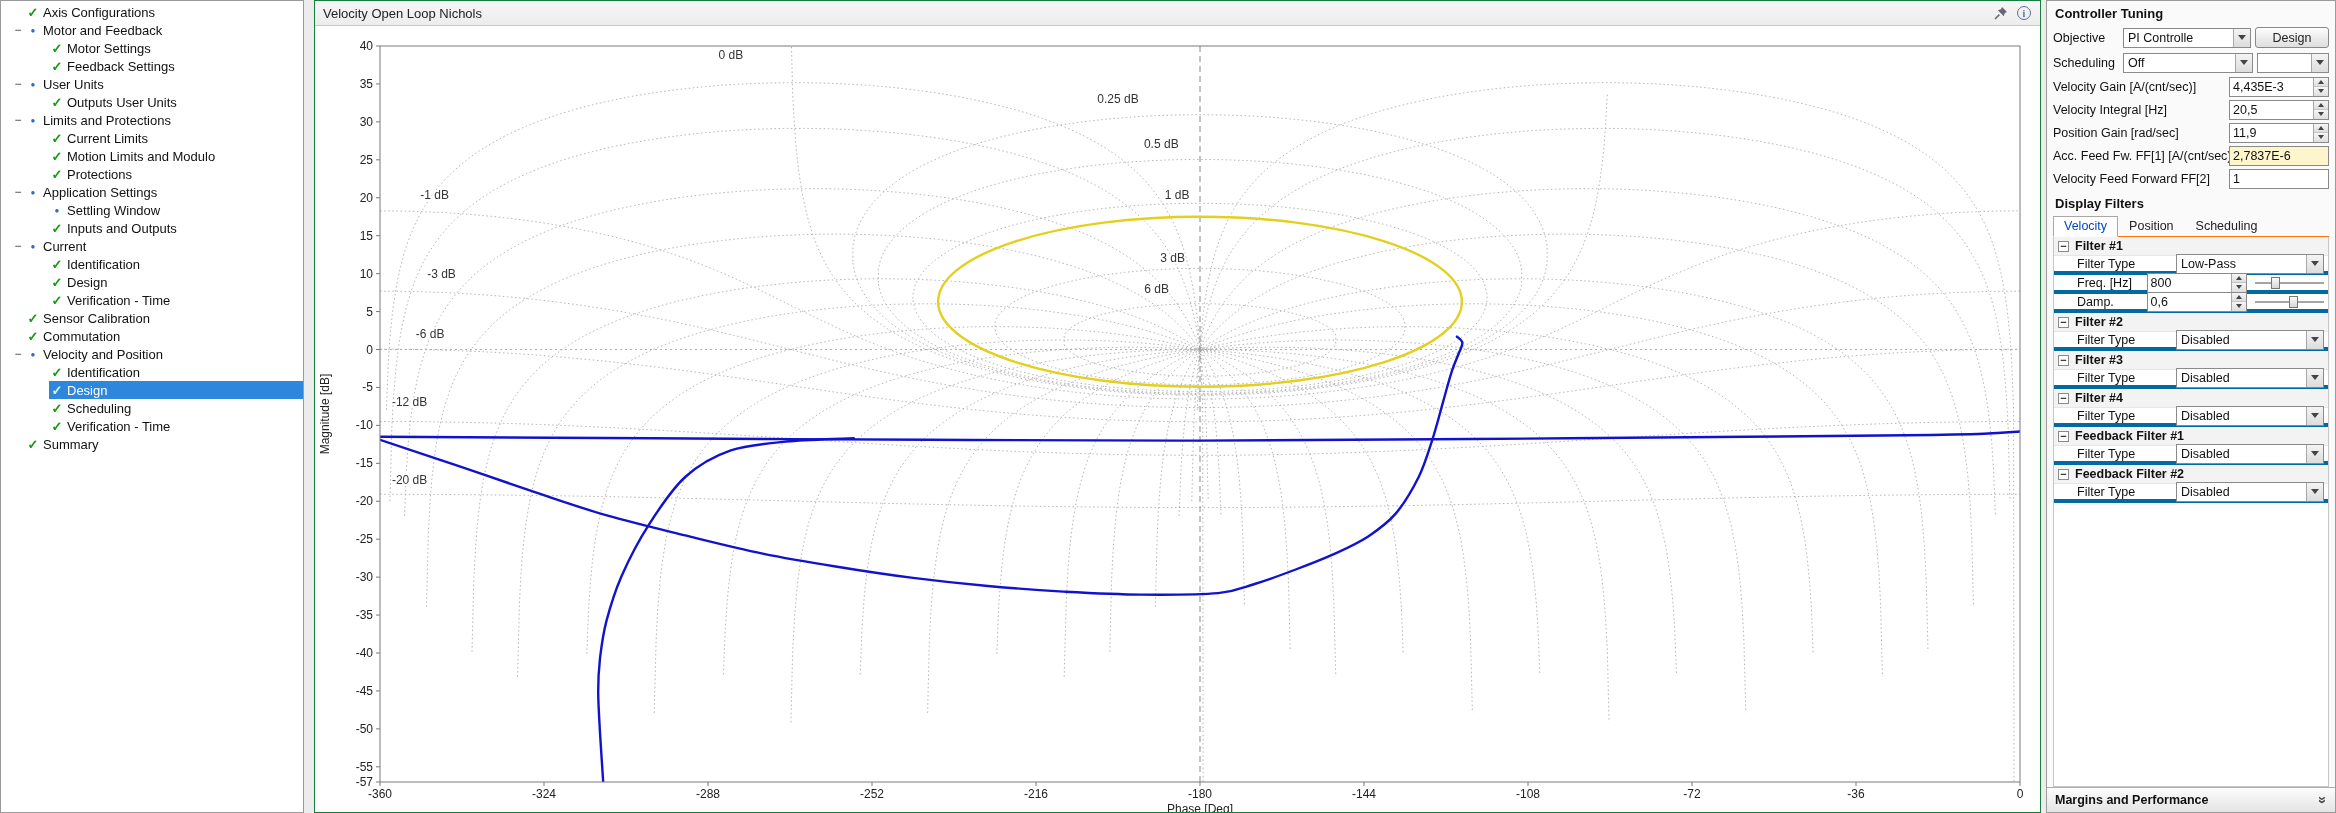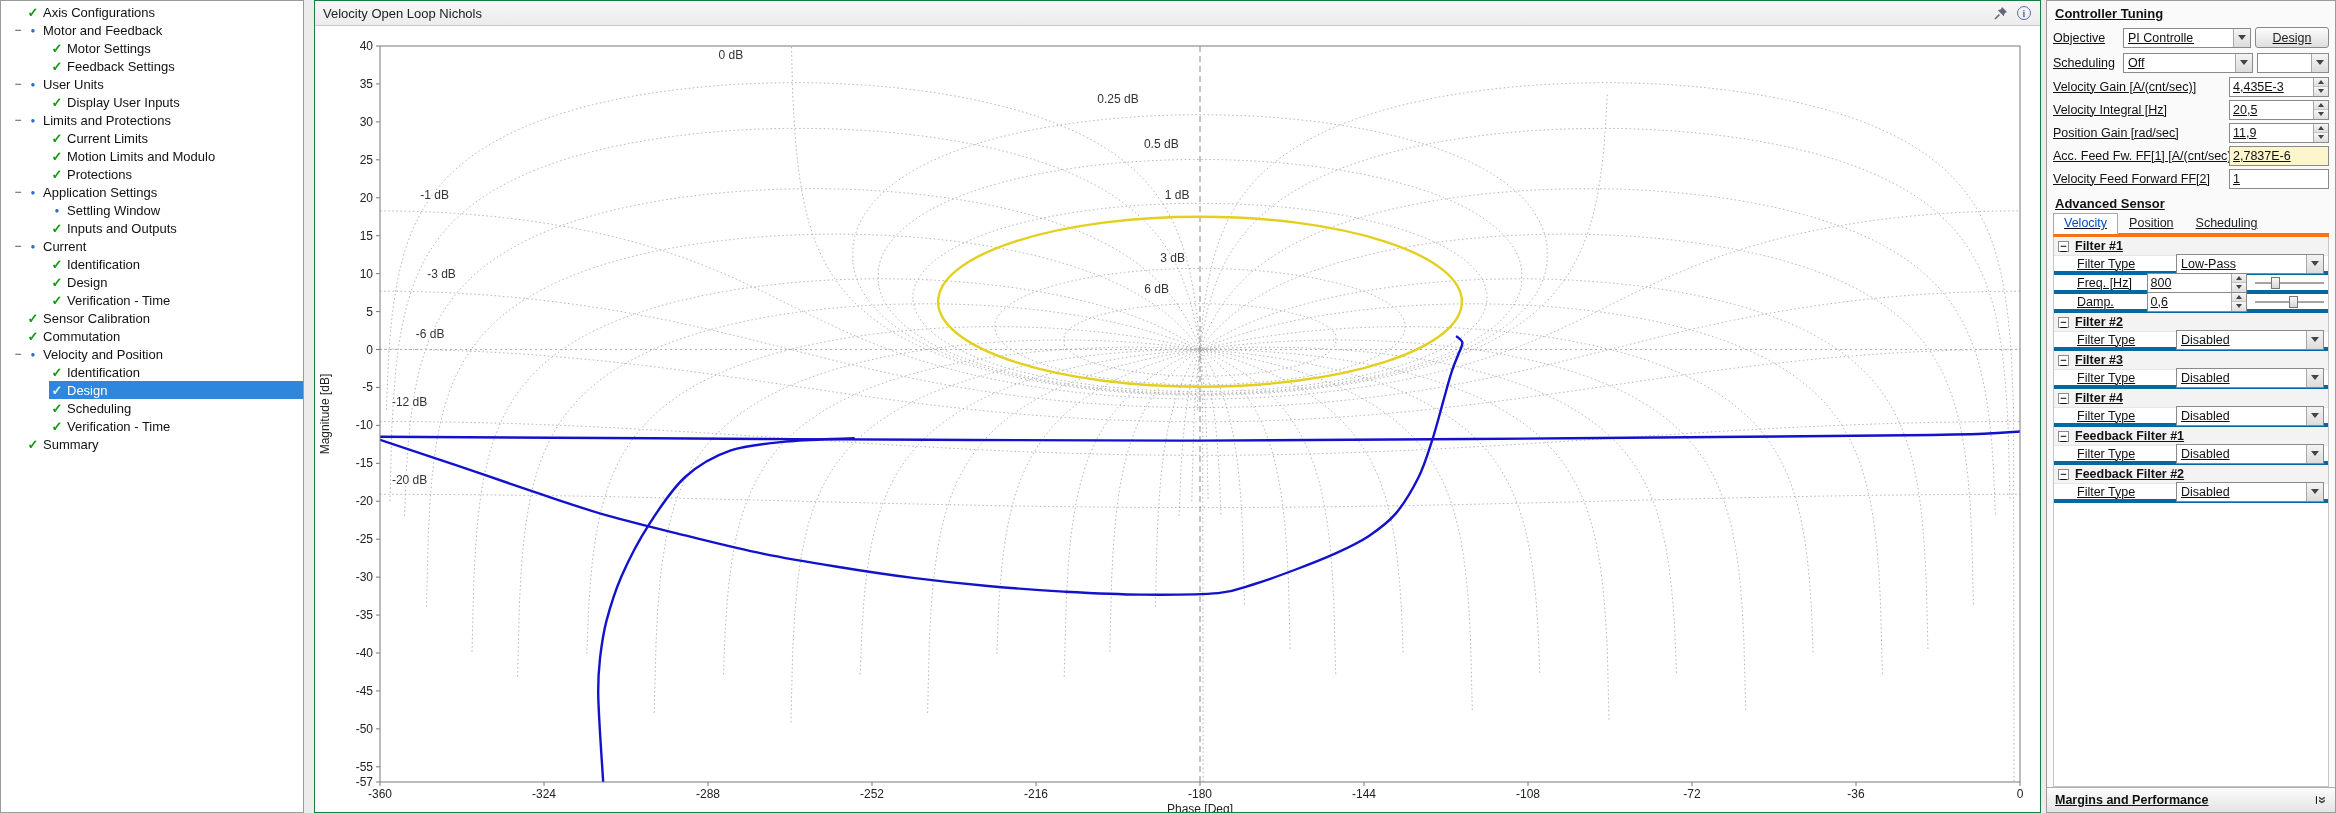--- a/index.html
+++ b/index.html
@@ -35,21 +35,21 @@
   .gridline{stroke:#a6a6a6;stroke-width:1;fill:none;stroke-dasharray:1.5 2.6;opacity:.85;}
   .refline-v{stroke:#8a8a8a;stroke-width:1;stroke-dasharray:6 4;fill:none;}
   .refline-h{stroke:#b0b0b0;stroke-width:1;stroke-dasharray:2 3;fill:none;}
   .glabel{font-size:12px;fill:#333;text-anchor:middle;paint-order:stroke;stroke:#fff;stroke-width:3px;}
   .ticktext{font-size:12px;fill:#222;}
   .axtitle{font-size:12px;fill:#222;text-anchor:middle;}
   .plotborder{fill:none;stroke:#7a7a7a;stroke-width:1;}
   .tickmark{stroke:#7a7a7a;stroke-width:1;}
 
   
-  .right-panel{width:290px;background:#fafafa;border:1px solid #9b9b9b;display:flex;flex-direction:column;font-size:12.5px;flex:none;text-decoration:underline;}
+  .right-panel{width:290px;background:#fafafa;border:1px solid #9b9b9b;display:flex;flex-direction:column;font-size:12.5px;flex:none;}
   .rp-title{font-weight:bold;font-size:13px;padding:5px 8px 4px;}
   .rp-row{display:flex;align-items:center;gap:4px;padding:2px 6px;height:25px;}
   .rp-label{width:66px;flex:none;}
   .flex1{flex:1;min-width:0;gap:39px;}
   .w72{width:72px;flex:none;}
   .w148{width:148px;flex:none;}
   .w78{width:78px;flex:none;}
   .dropdown{display:inline-flex;align-items:center;height:20px;border:1px solid #8a8a8a;background:#fff;overflow:hidden;}
   .dd-text{flex:1;padding:0 4px;white-space:nowrap;overflow:hidden;font-size:12.5px;}
   .dd-btn{width:17px;align-self:stretch;background:linear-gradient(#f4f4f4,#dcdcdc);border-left:1px solid #a8a8a8;display:inline-flex;align-items:center;justify-content:center;cursor:pointer;flex:none;}
@@ -59,21 +59,21 @@
   .field-label{flex:1;min-width:0;white-space:nowrap;overflow:hidden;}
   .spinbox{display:inline-flex;align-items:center;height:20px;width:100px;border:1px solid #8a8a8a;background:#fff;flex:none;}
   .spinbox.hi{background:#fdf6cd;}
   .spinbox .val{flex:1;padding:0 3px;white-space:nowrap;overflow:hidden;font-size:12.5px;}
   .spin{width:15px;align-self:stretch;display:inline-flex;flex-direction:column;border-left:1px solid #a8a8a8;flex:none;}
   .su,.sd{flex:1;background:linear-gradient(#f6f6f6,#dedede);display:flex;align-items:center;justify-content:center;position:relative;cursor:pointer;}
   .su::after{content:"";border-left:3.5px solid transparent;border-right:3.5px solid transparent;border-bottom:4px solid #444;}
   .sd{border-top:1px solid #c4c4c4;}
   .sd::after{content:"";border-left:3.5px solid transparent;border-right:3.5px solid transparent;border-top:4px solid #444;}
   .af-title{font-weight:bold;font-size:13px;padding:6px 8px 2px;}
-  .tabs{display:flex;align-items:flex-end;border-bottom:4px solid #f97316;margin:2px 6px 0;height:22px;}
+  .tabs{display:flex;align-items:flex-end;border-bottom:1px solid #f97316;margin:2px 6px 0;height:22px;}
   .tab{padding:2px 10px 3px;font-size:12.5px;cursor:pointer;border:1px solid transparent;margin-bottom:-1px;color:#222;}
   .tab.active{background:#fff;border-color:#a8a8a8;border-bottom-color:#fff;color:#0048c0;}
   .ftable{flex:1;margin:0 6px;border:1px solid #c6c6c6;border-top:none;background:#fff;overflow:hidden;}
   .fgroup{display:flex;align-items:center;gap:6px;height:19px;padding:0 4px;font-weight:bold;background:#f3f3f3;border-bottom:1px solid #e6e6e6;}
   .collapse-box{width:11px;height:11px;border:1px solid #8a8a8a;background:#fff;display:inline-flex;align-items:center;justify-content:center;font-size:11px;line-height:1;color:#333;flex:none;cursor:pointer;}
   .frow{display:flex;align-items:center;height:19px;padding:0 4px 0 23px;border-bottom:4px solid #0369a1;}
   .flabel{flex:1;min-width:0;white-space:nowrap;}
   .slider{position:relative;flex:1;height:14px;margin-left:8px;}
   .slider .track{position:absolute;left:0;right:0;top:6px;height:2px;background:#a4a4a4;}
   .slider .thumb{position:absolute;top:1px;width:9px;height:12px;background:linear-gradient(#fafafa,#d6d6d6);border:1px solid #777;}
@@ -114,21 +114,21 @@
       <div class="trow" style="padding-left: 10px;">
         <span class="texp">−</span>
         <span class="hl">
           <span class="ticon dot">●</span>
           <span class="tlabel">User Units</span>
         </span>
       </div>
       <div class="trow" style="padding-left: 48px;">
         <span class="hl">
           <span class="ticon check">✓</span>
-          <span class="tlabel">Display User Inputs</span>
+          <span class="tlabel">Outputs User Units</span>
         </span>
       </div>
       <div class="trow" style="padding-left: 10px;">
         <span class="texp">−</span>
         <span class="hl">
           <span class="ticon dot">●</span>
           <span class="tlabel">Limits and Protections</span>
         </span>
       </div>
       <div class="trow" style="padding-left: 48px;">
@@ -461,21 +461,21 @@
           </span>
         </div>
         <div class="field-row">
           <span class="field-label">Velocity Feed Forward FF[2]</span>
           <span class="spinbox">
             <span class="val">1</span>
           </span>
         </div>
       </div>
 
-    <div class="af-title">Advanced Sensor</div>
+    <div class="af-title">Display Filters</div>
     <div class="tabs" id="af-tabs">
         <span class="tab active">Velocity</span>
         <span class="tab">Position</span>
         <span class="tab">Scheduling</span>
       </div>
     <div class="ftable" id="filter-table">
         <div class="fgroup">
           <span class="collapse-box">−</span>
           <span>Filter #1</span>
         </div>

